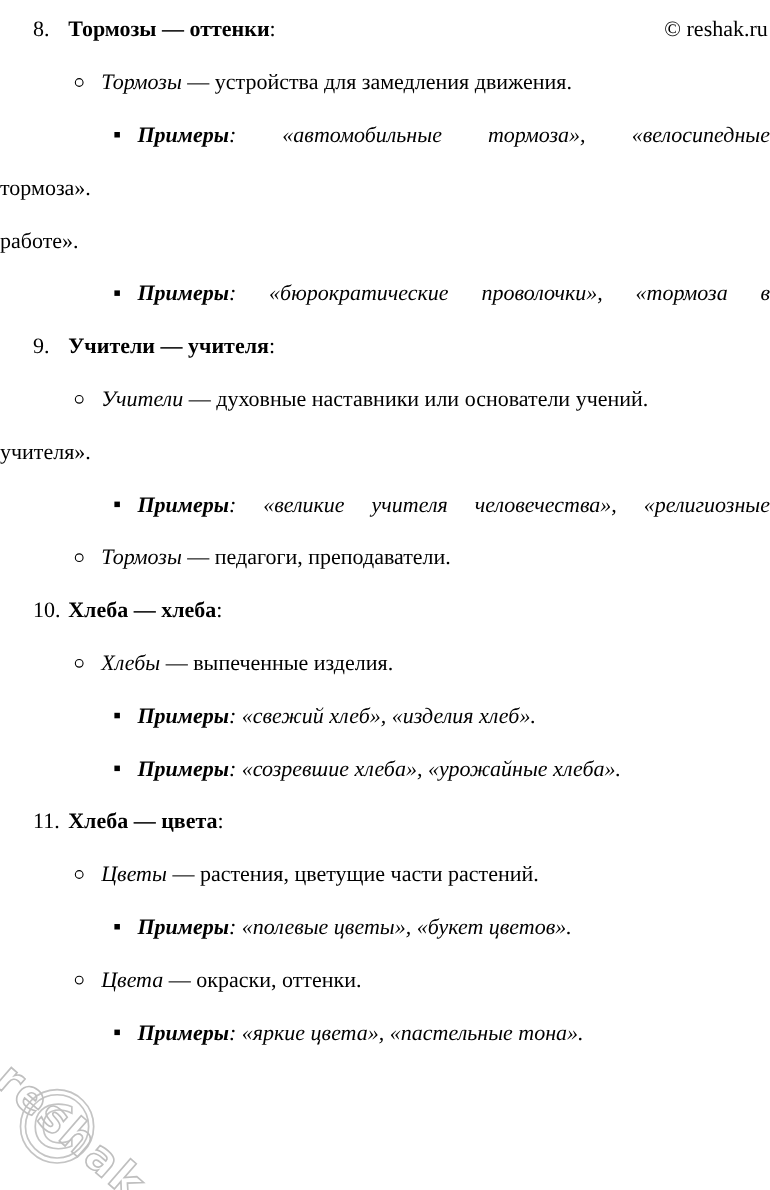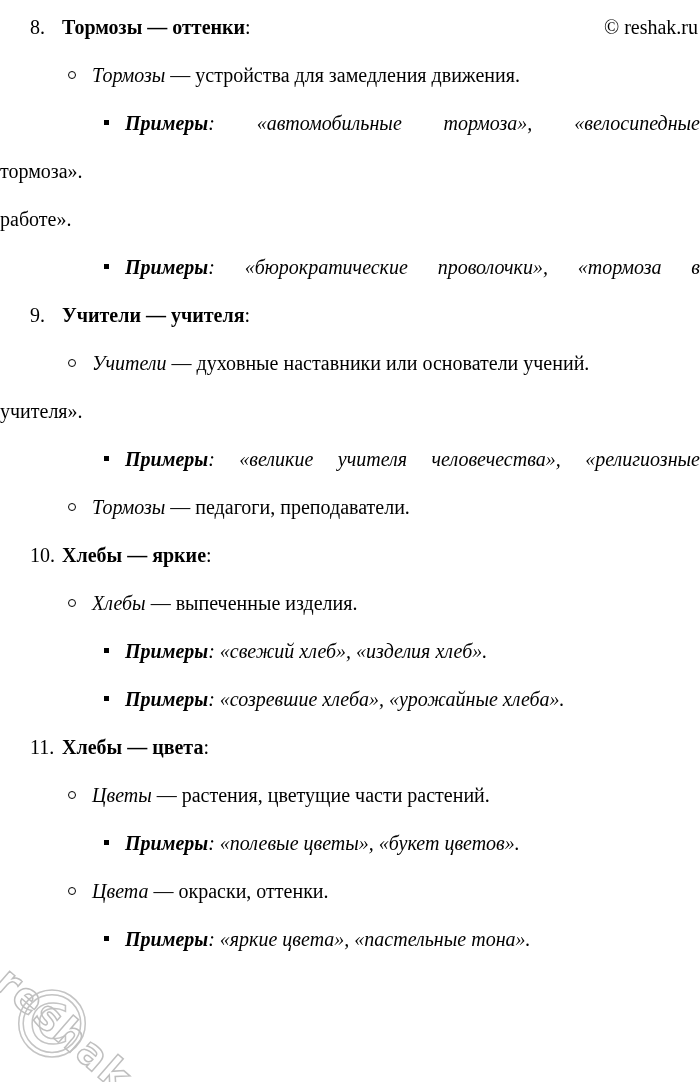--- a/index.html
+++ b/index.html
@@ -85,30 +85,30 @@
 
   <div class="row sense"><span class="bullet-o"></span><span class="word">Учители</span><span> — духовные наставники или основатели учений.</span></div>
 
   <div class="row cont"><span>учителя».</span></div>
 
   <div class="row example stretch"><span class="bullet-sq"></span><span class="label">Примеры</span><span>: </span><span>«великие учителя человечества», «религиозные</span></div>
 
   <div class="row sense"><span class="bullet-o"></span><span class="word">Тормозы</span><span> — педагоги, преподаватели.</span></div>
 
 
-  <div class="row heading"><span class="num">10.</span><span class="title">Хлебы — яркие</span><span>:</span></div>
+  <div class="row heading"><span class="num">10.</span><span class="title">Хлеба — хлеба</span><span>:</span></div>
 
   <div class="row sense"><span class="bullet-o"></span><span class="word">Хлебы</span><span> — выпеченные изделия.</span></div>
 
   <div class="row example"><span class="bullet-sq"></span><span class="label">Примеры</span><span>: </span><span>«свежий хлеб», «изделия хлеб».</span></div>
 
 
   <div class="row example"><span class="bullet-sq"></span><span class="label">Примеры</span><span>: </span><span>«созревшие хлеба», «урожайные хлеба».</span></div>
 
-  <div class="row heading"><span class="num">11.</span><span class="title">Хлебы — цвета</span><span>:</span></div>
+  <div class="row heading"><span class="num">11.</span><span class="title">Хлеба — цвета</span><span>:</span></div>
 
   <div class="row sense"><span class="bullet-o"></span><span class="word">Цветы</span><span> — растения, цветущие части растений.</span></div>
 
   <div class="row example"><span class="bullet-sq"></span><span class="label">Примеры</span><span>: </span><span>«полевые цветы», «букет цветов».</span></div>
 
   <div class="row sense"><span class="bullet-o"></span><span class="word">Цвета</span><span> — окраски, оттенки.</span></div>
 
   <div class="row example"><span class="bullet-sq"></span><span class="label">Примеры</span><span>: </span><span>«яркие цвета», «пастельные тона».</span></div>
 
 </div>

